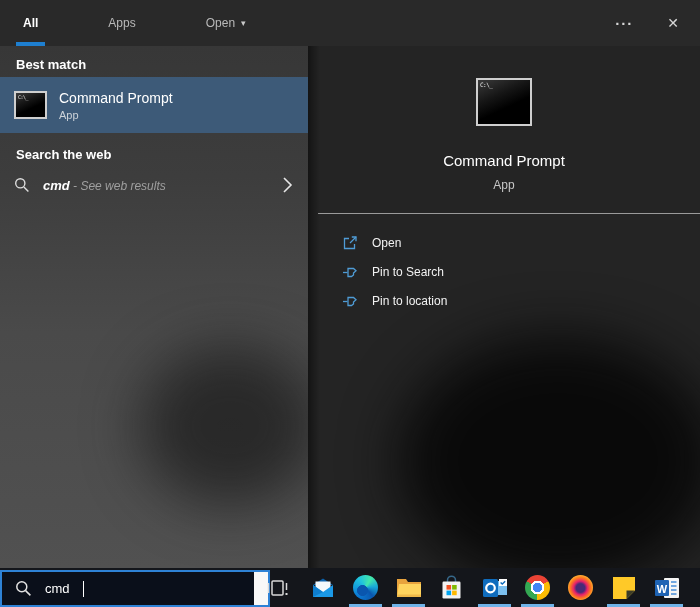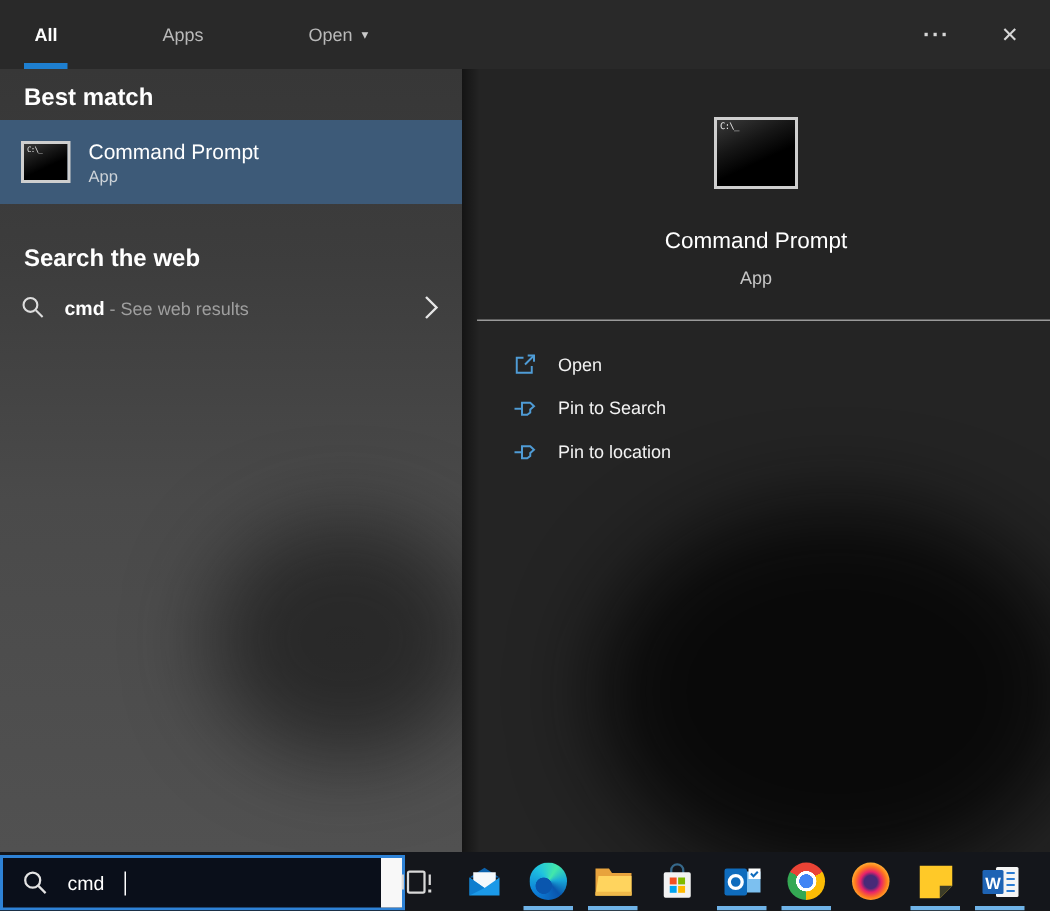--- a/index.html
+++ b/index.html
@@ -31,21 +31,21 @@
   
   .panels{position:absolute;left:0;top:46px;width:700px;height:522px;display:flex;}
   .left-panel{
     position:relative;width:308px;height:100%;overflow:hidden;
     background:linear-gradient(180deg,#373737 0%,#3d3d3d 25%,#4a4a4a 55%,#515151 100%);
   }
   .blob{position:absolute;border-radius:50%;filter:blur(28px);pointer-events:none;}
   .blob.left{left:140px;top:300px;width:180px;height:160px;background:rgba(22,22,22,.65);}
   .blob.right{left:90px;top:290px;width:320px;height:250px;background:rgba(5,5,5,.85);}
   .section-label{
-    margin:11px 16px 5px 16px;font-size:16px;font-weight:bold;color:#ffffff;
+    margin:11px 16px 5px 16px;font-size:13px;font-weight:bold;color:#ffffff;
   }
   .best-match-row{
     margin-top:4px;height:56px;background:#3d5a78;display:flex;align-items:center;
     padding:0 14px;gap:12px;cursor:default;
   }
   .cmd-icon{
     border:2px solid #cfcfcf;background:linear-gradient(155deg,#3a3a3a 0%,#161616 35%,#000 60%);
     position:relative;box-sizing:border-box;flex:0 0 auto;
   }
   .cmd-icon .prompt{
@@ -53,21 +53,21 @@
     letter-spacing:-0.5px;
   }
   .cmd-icon.small{width:33px;height:28px;}
   .cmd-icon.small .prompt{font-size:5px;}
   .cmd-icon.big{width:56px;height:48px;margin:0 auto;}
   .cmd-icon.big .prompt{font-size:6px;}
   .bm-text{display:flex;flex-direction:column;gap:3px;}
   .bm-title{font-size:14px;color:#ffffff;}
   .bm-sub{font-size:11px;color:#cdd3d9;}
   .web-row{
-    height:36px;display:flex;align-items:center;padding:0 14px;gap:13px;position:relative;cursor:default;
+    height:36px;display:flex;align-items:center;padding:0 14px;gap:13px;position:relative;cursor:default;font-style:italic;
   }
   .web-text{font-size:13px;}
   .web-query{color:#ffffff;font-weight:bold;}
   .web-suffix{color:#9f9f9f;font-size:12px;}
   .chevron{position:absolute;right:15px;top:9px;}
   
   .right-panel{
     position:relative;flex:1;height:100%;overflow:hidden;background:#242424;
   }
   .right-panel .edge-shadow{
@@ -148,21 +148,21 @@
     <div class="best-match-row">
       <div class="cmd-icon small">
         <span class="prompt">C:\_</span>
       </div>
       <div class="bm-text">
         <span class="bm-title">Command Prompt</span>
         <span class="bm-sub">App</span>
       </div>
     </div>
 
-    <div class="section-label" style="margin-top:28px;">Search the web</div>
+    <div class="section-label" style="margin-top:14px;">Search the web</div>
 
     <div class="web-row">
       <svg width="16" height="16" viewBox="0 0 16 16">
         <circle cx="6.3" cy="6.3" r="4.6" fill="none" stroke="#dddddd" stroke-width="1.4"></circle>
         <path d="M9.9 9.9L14.4 14.4" stroke="#dddddd" stroke-width="1.4"></path>
       </svg>
       <span class="web-text">
         <span class="web-query">cmd</span><span class="web-suffix"> - See web results</span>
       </span>
       <svg class="chevron" width="11" height="18" viewBox="0 0 11 18">

